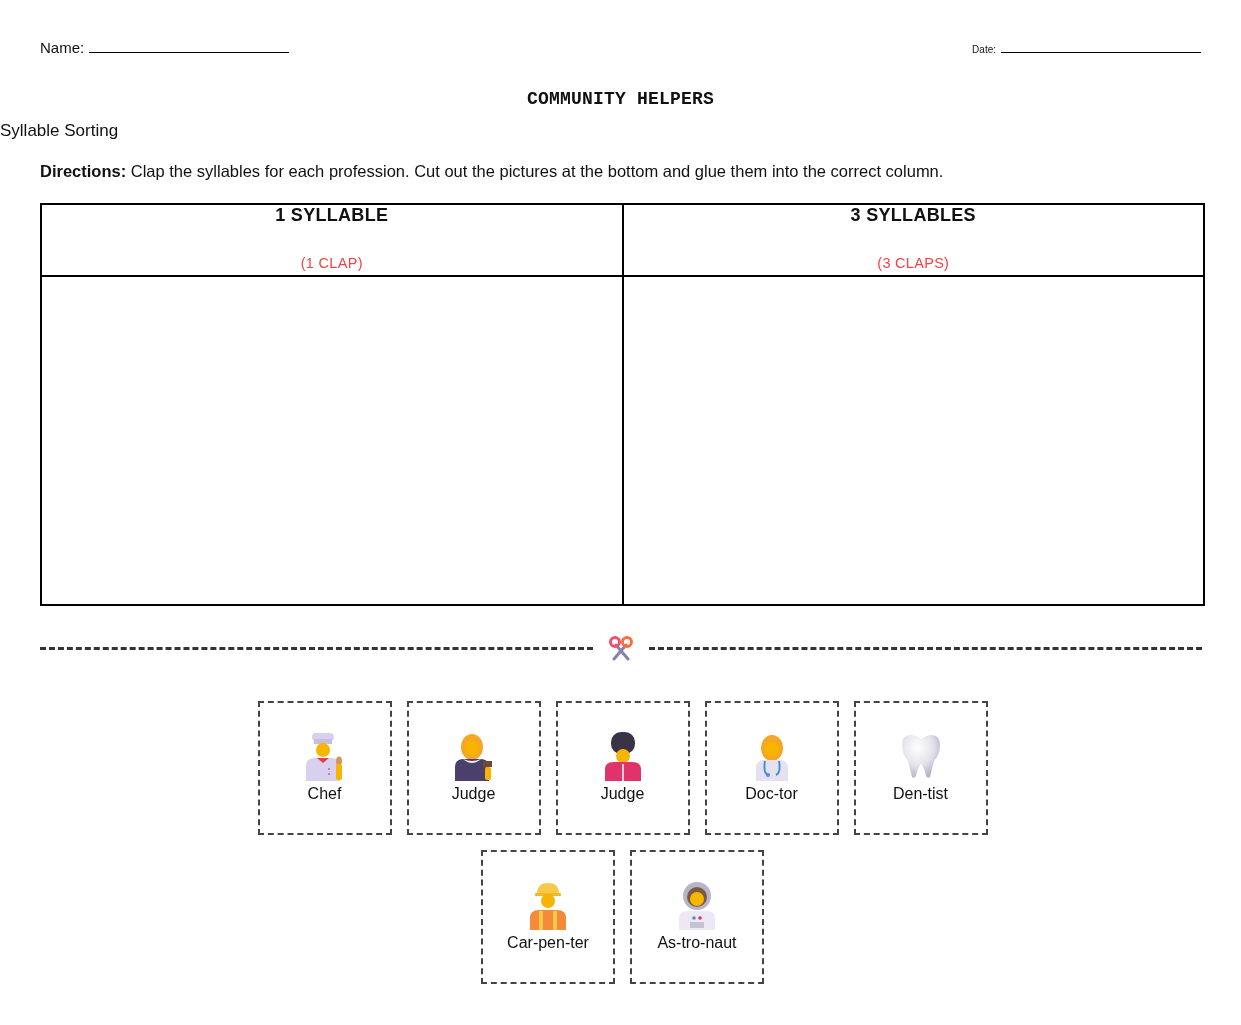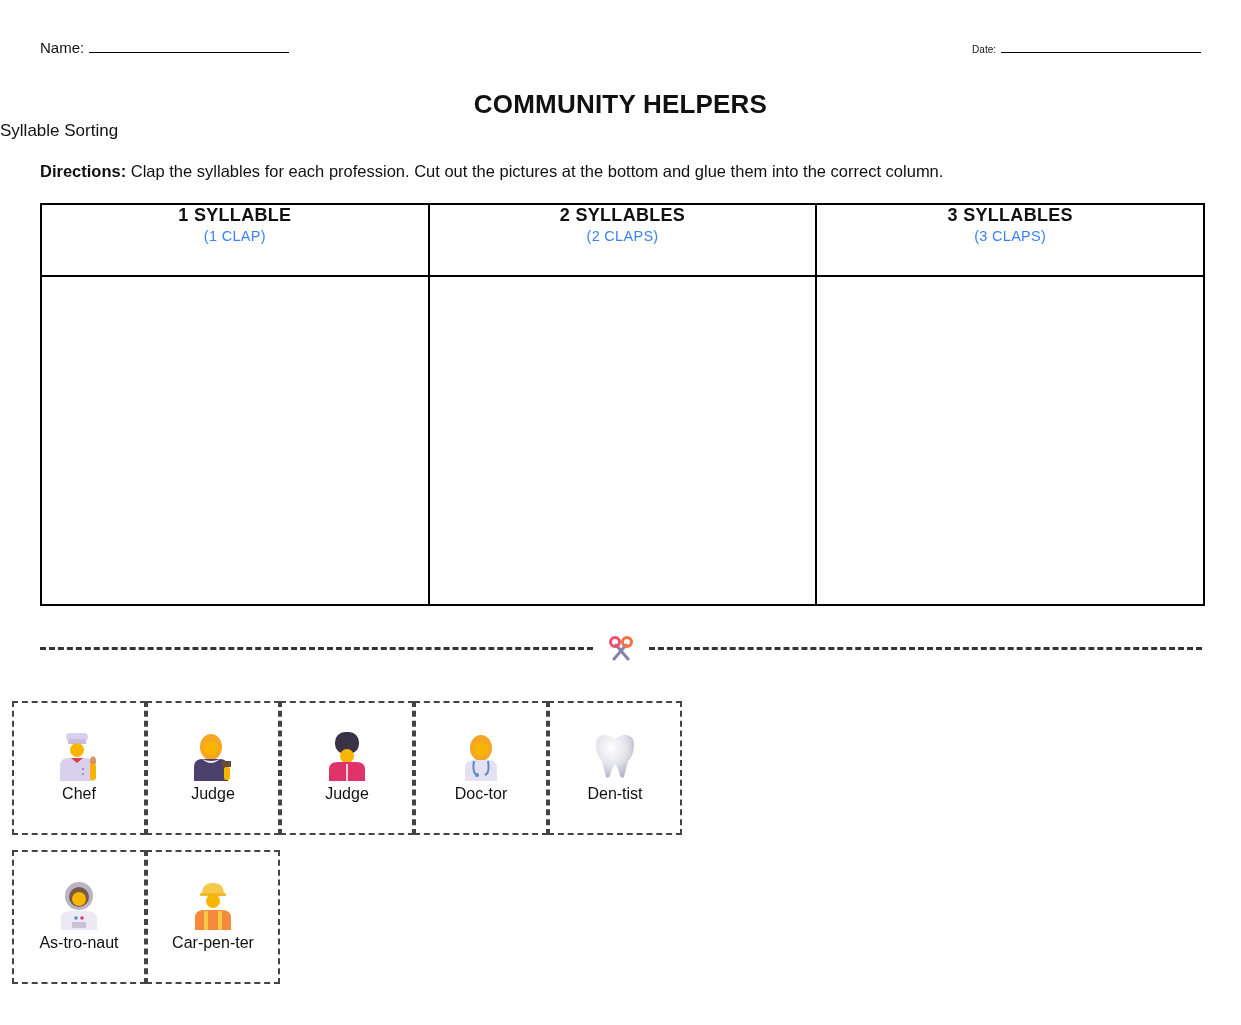--- a/index.html
+++ b/index.html
@@ -3,39 +3,39 @@
   <meta charset="utf-8">
   <style>
     * { box-sizing: border-box; margin: 0; padding: 0; }
     html, body { width: 1241px; height: 1025px; background: #ffffff; }
     body { font-family: "Liberation Sans", sans-serif; color: #111; position: relative; overflow: hidden; }
 
     .name-row { position: absolute; left: 40px; top: 39px; font-size: 15px; display: flex; align-items: baseline; }
     .date-row { position: absolute; right: 40px; top: 39px; font-size: 10px; display: flex; align-items: baseline; }
     .blank-line { display: inline-block; width: 200px; border-bottom: 1px solid #000; margin-left: 5px; height: 14px; }
 
-    .title { position: absolute; left: 0; right: 0; top: 89px; text-align: center; font-size: 26px; font-weight: bold; letter-spacing: 0.2px; }
+    .title { position: absolute; left: 0; right: 0; top: 89px; text-align: center; font-size: 18px; font-weight: bold; letter-spacing: 0.2px; font-family: Liberation Mono, monospace; }
     .subtitle { position: absolute; left: 0; right: 0; top: 121px; text-align: left; font-size: 17px; }
 
     .directions { position: absolute; left: 40px; top: 162px; font-size: 16.5px; }
     .directions b { font-weight: bold; }
 
     .sort-table { position: absolute; left: 40px; top: 203px; width: 1165px; height: 403px; border: 2px solid #000; display: flex; }
     .col { flex: 1; display: flex; flex-direction: column; border-right: 2px solid #000; }
     .col:last-child { border-right: none; }
-    .col-head { height: 72px; border-bottom: 2px solid #000; display: flex; flex-direction: column; align-items: center; justify-content: flex-start; padding-bottom: 4px; }
+    .col-head { height: 72px; border-bottom: 2px solid #000; display: flex; flex-direction: column; align-items: center; justify-content: space-between; padding-bottom: 4px; }
     .col-title { font-size: 18px; font-weight: bold; letter-spacing: 0.3px; }
-    .col-sub { font-size: 14.5px; color: #3b82f6; margin-top: 2px; letter-spacing: 0.3px; }
+    .col-sub { font-size: 14.5px; color: #ef4444; margin-top: 2px; letter-spacing: 0.3px; }
     .col-body { flex: 1; }
 
     .cut-line { position: absolute; top: 638px; left: 40px; width: 1162px; height: 20px; display: flex; align-items: center; }
     .dash { flex: 1; border-top: 3px dashed #333; }
     .scissors { width: 56px; display: flex; justify-content: center; align-items: center; }
 
-    .cards-row { position: absolute; left: 12px; right: 0; display: flex; }
+    .cards-row { position: absolute; left: 4px; right: 0; display: flex; justify-content: center; gap: 15px; }
     .row1 { top: 701px; }
     .row2 { top: 850px; }
     .card { width: 134px; height: 134px; border: 2px dashed #444; display: flex; flex-direction: column; align-items: center; justify-content: center; background: #fff; cursor: pointer; }
     .card .pic { width: 52px; height: 52px; display: flex; align-items: flex-end; justify-content: center; margin-top: -4px; }
     .card .label { font-size: 16px; margin-top: 4px; color: #111; }
   </style>
 </head>
 <body>
 
 <div class="name-row">
@@ -52,27 +52,20 @@
 
 <div class="directions">
   <b>Directions:</b><span> Clap the syllables for each profession. Cut out the pictures at the bottom and glue them into the correct column.</span>
 </div>
 
 <div class="sort-table">
   <div class="col">
     <div class="col-head">
       <div class="col-title">1 SYLLABLE</div>
       <div class="col-sub">(1 CLAP)</div>
-    </div>
-    <div class="col-body"></div>
-  </div>
-  <div class="col">
-    <div class="col-head">
-      <div class="col-title">2 SYLLABLES</div>
-      <div class="col-sub">(2 CLAPS)</div>
     </div>
     <div class="col-body"></div>
   </div>
   <div class="col">
     <div class="col-head">
       <div class="col-title">3 SYLLABLES</div>
       <div class="col-sub">(3 CLAPS)</div>
     </div>
     <div class="col-body"></div>
   </div>
@@ -167,38 +160,38 @@
     <div class="label">Den-tist</div>
   </div>
 
 </div>
 
 <div class="cards-row row2">
 
   <div class="card">
     <div class="pic">
       <svg width="44" height="50" viewBox="0 0 44 50">
+        <path d="M11 14 Q11 3 22 3 Q33 3 33 14 Z" fill="#f7c948"></path>
+        <rect x="9" y="13" width="26" height="3" rx="1" fill="#f1b82e"></rect>
+        <circle cx="22" cy="21" r="7" fill="#f7b500"></circle>
+        <path d="M4 50 L4 38 Q4 30 13 30 L31 30 Q40 30 40 38 L40 50 Z" fill="#f58a3a"></path>
+        <rect x="13" y="31" width="4" height="19" fill="#f7c948"></rect>
+        <rect x="27" y="31" width="4" height="19" fill="#f7c948"></rect>
+      </svg>
+    </div>
+    <div class="label">Car-pen-ter</div>
+  </div>
+
+  <div class="card">
+    <div class="pic">
+      <svg width="44" height="50" viewBox="0 0 44 50">
         <circle cx="22" cy="16" r="14" fill="#b9b4c6"></circle>
         <circle cx="22" cy="17" r="10" fill="#7a5a44"></circle>
         <circle cx="22" cy="19" r="7" fill="#f7b500"></circle>
         <path d="M4 50 L4 38 Q4 31 13 31 L31 31 Q40 31 40 38 L40 50 Z" fill="#ece9f4"></path>
         <circle cx="19" cy="38" r="1.8" fill="#4f8fc7"></circle>
         <circle cx="25" cy="38" r="1.8" fill="#e0336a"></circle>
         <rect x="15" y="42" width="14" height="6" fill="#c6c2d4"></rect>
       </svg>
     </div>
     <div class="label">As-tro-naut</div>
   </div>
-
-  <div class="card">
-    <div class="pic">
-      <svg width="44" height="50" viewBox="0 0 44 50">
-        <path d="M11 14 Q11 3 22 3 Q33 3 33 14 Z" fill="#f7c948"></path>
-        <rect x="9" y="13" width="26" height="3" rx="1" fill="#f1b82e"></rect>
-        <circle cx="22" cy="21" r="7" fill="#f7b500"></circle>
-        <path d="M4 50 L4 38 Q4 30 13 30 L31 30 Q40 30 40 38 L40 50 Z" fill="#f58a3a"></path>
-        <rect x="13" y="31" width="4" height="19" fill="#f7c948"></rect>
-        <rect x="27" y="31" width="4" height="19" fill="#f7c948"></rect>
-      </svg>
-    </div>
-    <div class="label">Car-pen-ter</div>
-  </div>
 </div>
 
 </body></html>

